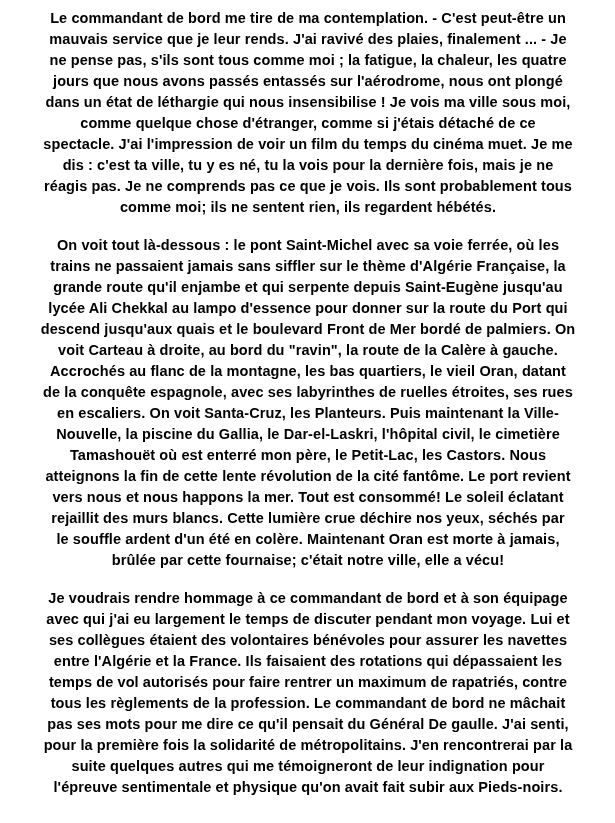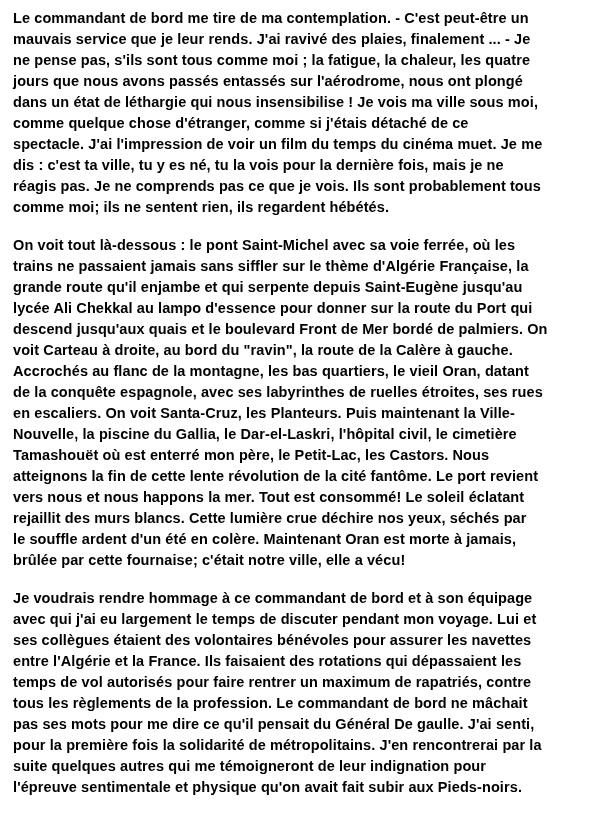--- a/index.html
+++ b/index.html
@@ -21,20 +21,21 @@
     color: #000000;
     font-family: "Liberation Sans", "DejaVu Sans", sans-serif;
     font-weight: bold;
     font-size: 14.5px;
     line-height: 21px;
     letter-spacing: 0.1px;
   }
   .para {
     margin: 0 0 17px 0;
     white-space: pre-line; 
+    text-align: center;
   }
   .para:last-child {
     margin-bottom: 0;
   }
 </style>
 </head>
 <body>
 
 <div class="page">
   <p class="para">Le commandant de bord me tire de ma contemplation. - C'est peut-être un

